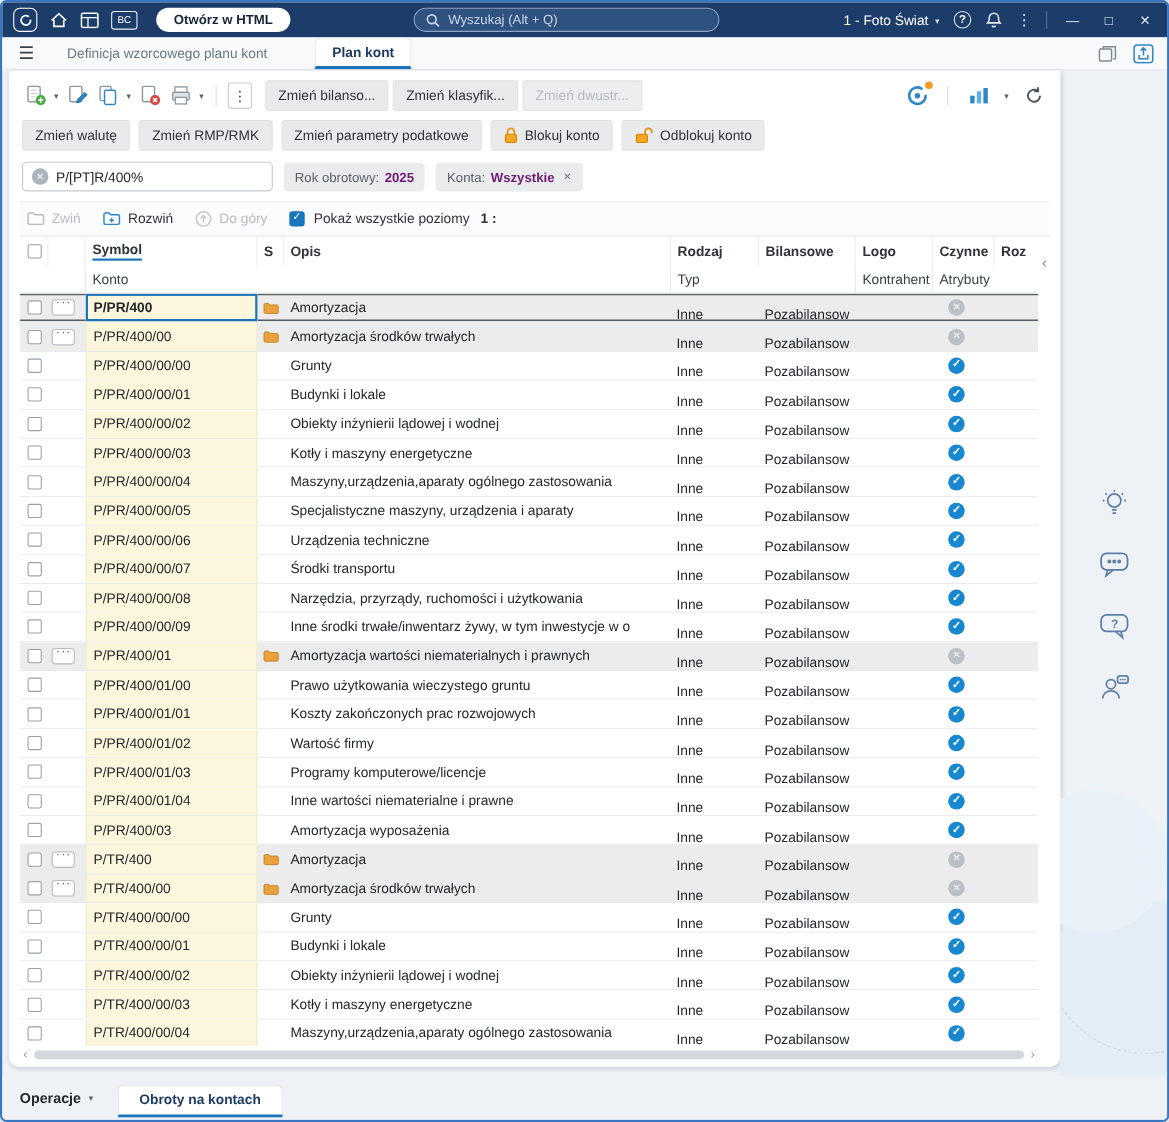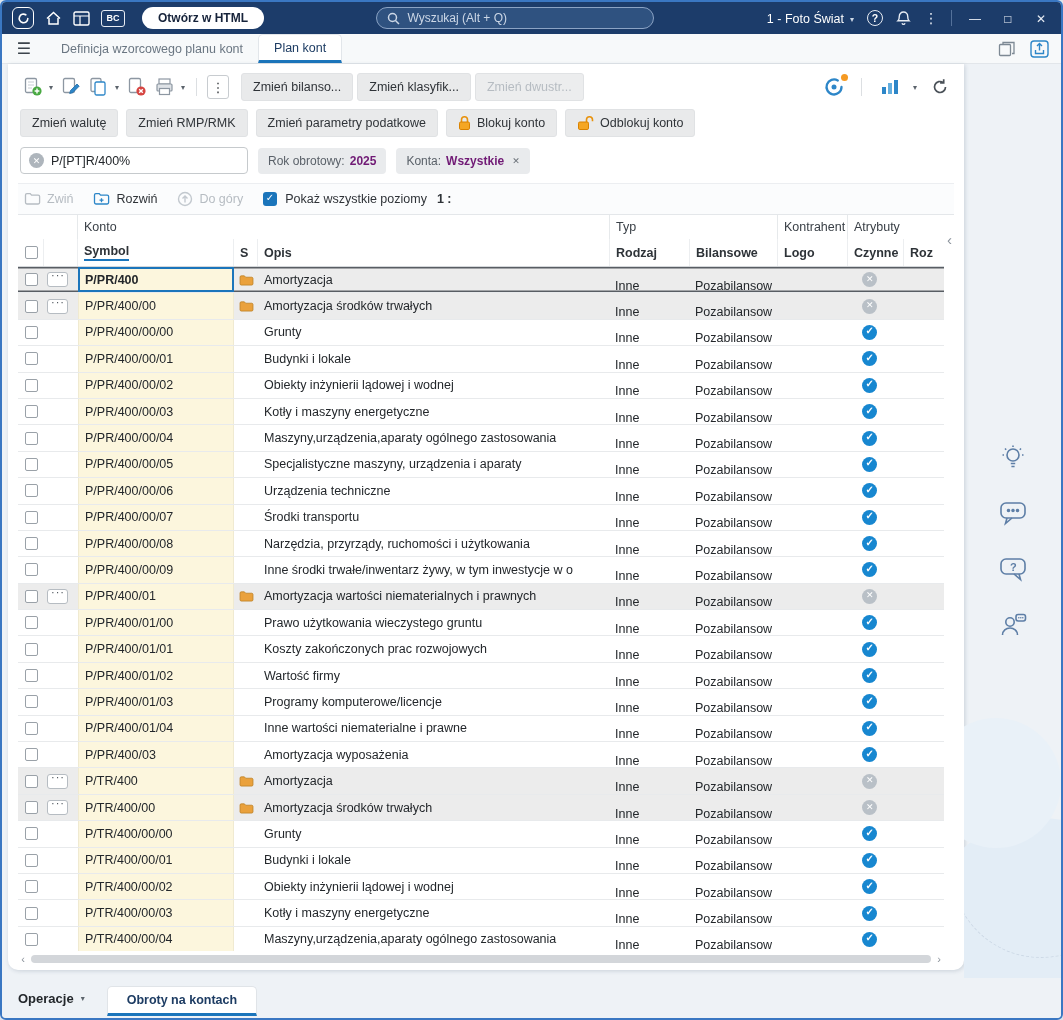--- a/index.html
+++ b/index.html
@@ -6,36 +6,36 @@
   html, body { width: 1063px; height: 1020px; }
   body { font-family: "Liberation Sans", sans-serif; background: #dde4ec; position: relative; }
 
   .window { position: absolute; inset: 0; border: 2px solid #3a77c2; border-radius: 6px; background: #eef2f6; overflow: hidden; display: flex; flex-direction: column; }
 
   
   .titlebar { height: 32px; background: #1c3c6a; display: flex; align-items: center; padding: 0 10px; color: #fff; flex: 0 0 auto; gap: 10px; }
   .tb-left { display: flex; align-items: center; gap: 11px; }
   .logo-box { width: 22px; height: 22px; border: 1.6px solid #fff; border-radius: 6px; display: flex; align-items: center; justify-content: center; cursor: pointer; }
   .tb-ic { display: flex; align-items: center; justify-content: center; cursor: pointer; line-height: 0; }
-  .bc-box { min-width: 24px; height: 17px; border: 1.3px solid #e8edf4; border-radius: 3px; font-size: 9px; font-weight: bold; display: flex; align-items: center; justify-content: center; padding: 0 3px; cursor: pointer; }
+  .bc-box { min-width: 24px; height: 17px; border: 1.3px solid #e8edf4; border-radius: 3px; font-size: 9px; font-weight: normal; display: flex; align-items: center; justify-content: center; padding: 0 3px; cursor: pointer; }
   .open-html { background: #fff; color: #16233a; font-size: 12px; font-weight: bold; border: none; border-radius: 12px; height: 22px; padding: 0 16px; margin-left: 6px; cursor: pointer; font-family: inherit; }
   .searchbox { width: 278px; height: 22px; background: #2f5280; border: 1px solid #8ba3c4; border-radius: 12px; display: flex; align-items: center; gap: 7px; padding: 0 10px; color: #ccd7e6; font-size: 12px; margin: 0 auto; cursor: text; }
   .tb-right { display: flex; align-items: flex-end; gap: 13px; }
   .company { display: flex; align-items: center; gap: 6px; font-size: 12.5px; cursor: pointer; white-space: nowrap; }
   .caret-w { font-size: 8px; color: #cdd8e6; }
   .help-circle { width: 16px; height: 16px; border: 1.3px solid #e8edf4; border-radius: 50%; font-size: 10.5px; display: flex; align-items: center; justify-content: center; font-weight: bold; cursor: pointer; }
   .tb-glyph { font-size: 14px; color: #e8edf4; cursor: pointer; }
   .tb-sep { width: 1px; height: 16px; background: #54719a; }
   .winbtn { font-size: 12px; width: 20px; text-align: center; cursor: pointer; color: #e8edf4; }
 
   
   .tabbar { height: 30px; background: #f7f9fa; border-bottom: 1px solid #e2e6ea; display: flex; align-items: stretch; flex: 0 0 auto; }
   .hamburger { width: 44px; display: flex; align-items: center; justify-content: center; font-size: 16px; color: #3c444c; cursor: pointer; }
   .tab { display: flex; align-items: center; padding: 0 15px; font-size: 12.5px; color: #6a7682; cursor: pointer; white-space: nowrap; overflow: hidden; }
-  .tab.active { background: #fff; border: 1px solid #e2e6ea; border-bottom: 3px solid #1b75bb; border-radius: 5px 5px 0 0; color: #1d3c63; font-weight: normal; }
+  .tab.active { background: #fff; border: 1px solid #e2e6ea; border-bottom: 3px solid #1b75bb; border-radius: 5px 5px 0 0; color: #1d3c63; font-weight: bold; margin-left: 28px; }
   .tabbar-right { margin-left: auto; display: flex; align-items: center; gap: 14px; padding-right: 12px; }
 
   
   .bodyarea { flex: 1; display: flex; min-height: 0; }
   .main { width: 956px; margin: 0 0 8px 6px; background: #fff; border-radius: 0 0 10px 10px; box-shadow: 1px 1px 4px rgba(40,60,90,.18); padding: 0 10px 4px; display: flex; flex-direction: column; min-height: 0; }
 
   
   .toolbar1 { display: flex; align-items: center; padding: 9px 2px 5px; gap: 4px; flex: 0 0 auto; }
   .icon-btn { height: 26px; min-width: 24px; display: flex; align-items: center; justify-content: center; cursor: pointer; border-radius: 3px; line-height: 0; }
   .caret { font-size: 8px; color: #5c646c; cursor: pointer; margin: 0 1px; }
@@ -342,27 +342,20 @@
         <span class="tool" style="gap:8px;">
           <span class="cb-blue"></span>
           <span>Pokaż wszystkie poziomy</span>
           <span class="lvl">1 :</span>
         </span>
       </div>
 
       <div class="gridwrap">
         <div class="ghead">
           <div class="cols">
-            <div class="hg" style="grid-column:1/3; border-right:1px solid #e6e9eb;"></div>
-            <div class="hg" style="grid-column:3/6;"><span>Konto</span></div>
-            <div class="hg" style="grid-column:6/8;"><span>Typ</span></div>
-            <div class="hg" style="grid-column:8/9;"><span>Kontrahent</span></div>
-            <div class="hg" style="grid-column:9/11; border-right:none;"><span>Atrybuty</span></div>
-          </div>
-          <div class="cols">
             <div class="hc" style="justify-content:center;">
                 <span class="cb"></span>
               </div>
             <div class="hc"></div>
             <div class="hc">
                 <span class="sorted">Symbol</span>
               </div>
             <div class="hc">
                 <span>S</span>
               </div>
@@ -378,20 +371,27 @@
             <div class="hc">
                 <span>Logo</span>
               </div>
             <div class="hc">
                 <span>Czynne</span>
               </div>
             <div class="hc" style="border-right:none;">
                 <span>Roz</span>
               </div>
           </div>
+          <div class="cols">
+            <div class="hg" style="grid-column:1/3; border-right:1px solid #e6e9eb;"></div>
+            <div class="hg" style="grid-column:3/6;"><span>Konto</span></div>
+            <div class="hg" style="grid-column:6/8;"><span>Typ</span></div>
+            <div class="hg" style="grid-column:8/9;"><span>Kontrahent</span></div>
+            <div class="hg" style="grid-column:9/11; border-right:none;"><span>Atrybuty</span></div>
+          </div>
           <span class="col-chooser">‹</span>
         </div>
 
         <div class="gbody">
           <div id="rows">
               <div class="trow cols folder selected row-inactive">
     <div class="cell c-check">
                   <span class="cb"></span>
                 </div>
     <div class="cell c-exp">

